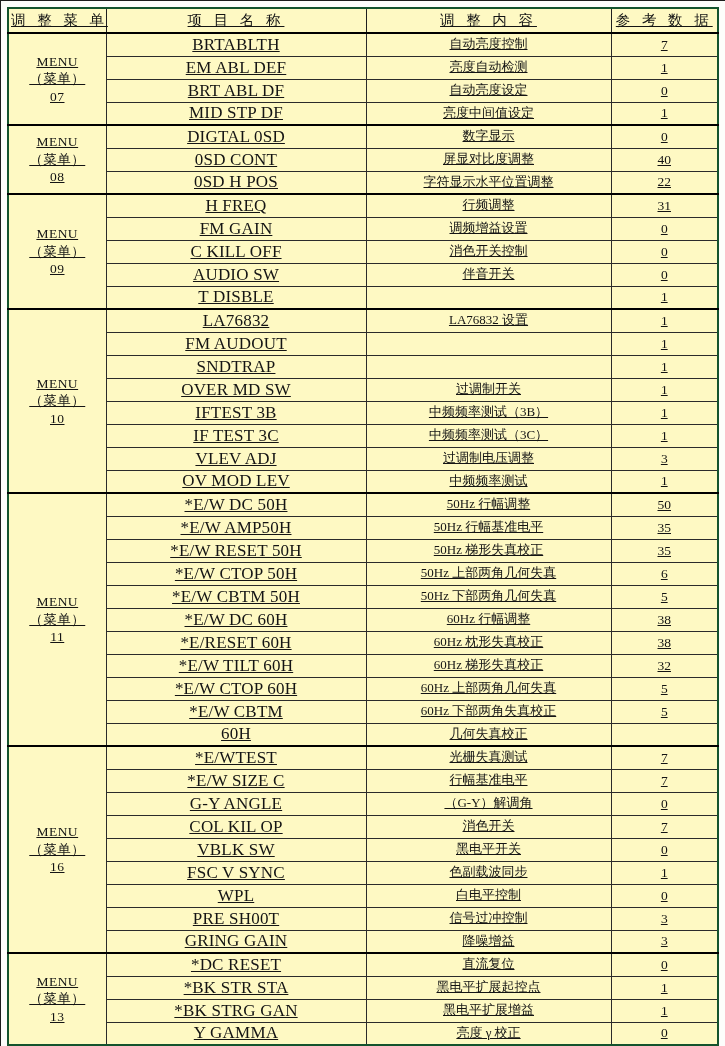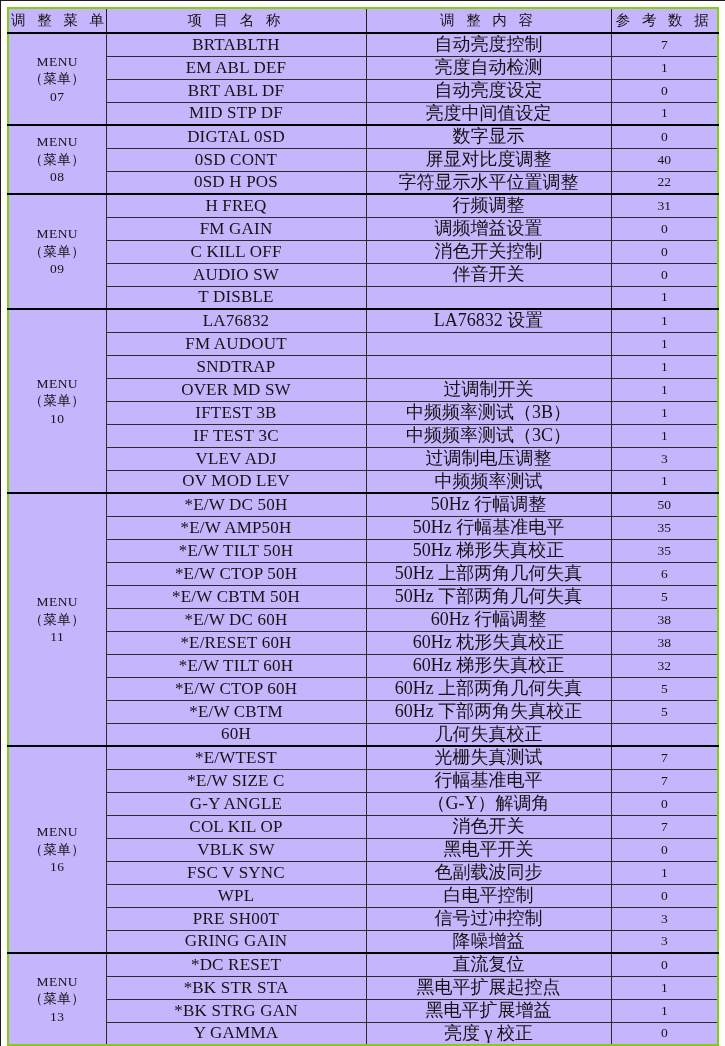--- a/index.html
+++ b/index.html
@@ -13,22 +13,23 @@
   
   .edge-left  { position: absolute; left: 0; top: 0; width: 1px; height: 1046px; background: #1c1c1c; }
   .edge-top   { position: absolute; left: 0; top: 0; width: 725px; height: 1px; background: #1c1c1c; }
 
   table.adj {
     position: absolute;
     left: 7px; top: 7px;
     width: 710px;
     border-collapse: collapse;
     table-layout: fixed;
-    border: 2px solid #84cc16;
-    background: #c4b5fd;
+    border: 2px solid #14532d;
+    background: #fef9c3;
+    text-decoration: underline;
   }
   col.c-menu    { width: 98px;  }
   col.c-item    { width: 260px; }
   col.c-content { width: 245px; }
   col.c-value   { width: 107px; }
 
   th {
     height: 25px;
     font-weight: normal;
     font-size: 14.5px;
@@ -51,21 +52,21 @@
     white-space: nowrap;
     overflow: hidden;
   }
   tr.group-first td { border-top: 2px solid #000; }
   td.menu-cell {
     font-size: 13.5px;
     line-height: 1.3;
     letter-spacing: 0.5px;
   }
   td.item-cell    { font-size: 17px; letter-spacing: 0.2px; }
-  td.content-cell { font-size: 18px; }
+  td.content-cell { font-size: 13px; }
   td.value-cell   { font-size: 13.5px; }
 </style>
 </head>
 <body>
 
 <div class="edge-left"></div>
 <div class="edge-top"></div>
 
 <table class="adj">
   <colgroup>
@@ -212,21 +213,21 @@
         <td class="item-cell">*E/W DC 50H</td>
         <td class="content-cell">50Hz 行幅调整</td>
         <td class="value-cell">50</td>
       </tr>
       <tr>
         <td class="item-cell">*E/W AMP50H</td>
         <td class="content-cell">50Hz 行幅基准电平</td>
         <td class="value-cell">35</td>
       </tr>
       <tr>
-        <td class="item-cell">*E/W TILT 50H</td>
+        <td class="item-cell">*E/W RESET 50H</td>
         <td class="content-cell">50Hz 梯形失真校正</td>
         <td class="value-cell">35</td>
       </tr>
       <tr>
         <td class="item-cell">*E/W CTOP 50H</td>
         <td class="content-cell">50Hz 上部两角几何失真</td>
         <td class="value-cell">6</td>
       </tr>
       <tr>
         <td class="item-cell">*E/W CBTM 50H</td>

